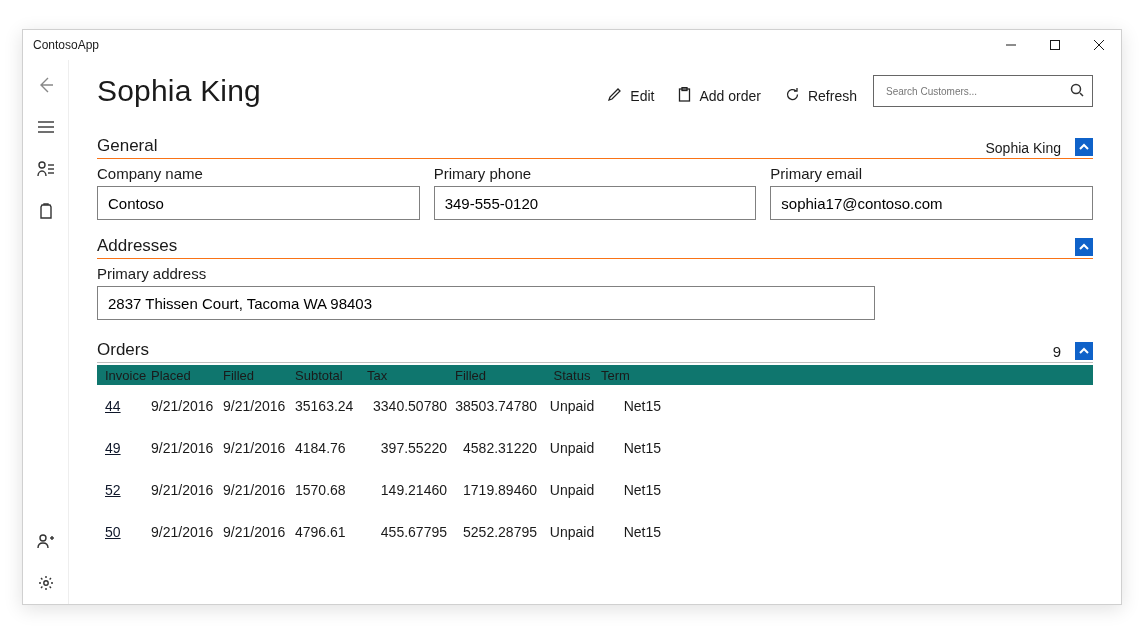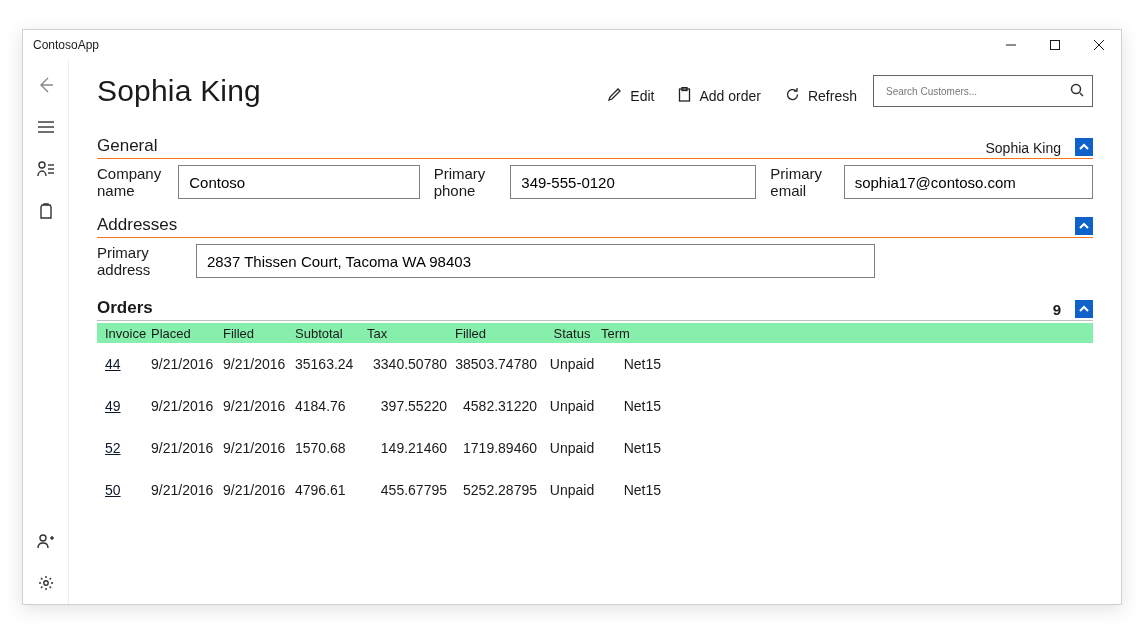--- a/index.html
+++ b/index.html
@@ -105,50 +105,49 @@
   .section-header .sh-title { flex:1; }
   .section-header .sh-extra { font-size:14px; margin-right:14px;}
   .chev {
     width:18px; height:18px; background:#0f62c9;
     display:flex; align-items:center; justify-content:center;
   }
   .chev svg { stroke:#fff; fill:none; stroke-width:2; }
   .fields-row {
     display:flex; gap:14px; margin-top:6px;
   }
-  .field { flex:1; display:flex; flex-direction:row; gap:4px; }
+  .field { flex:1; display:flex; flex-direction:column; gap:4px; }
   .field label { font-size:15px; }
   .textbox {
     height:34px;
     border:1px solid #808080;
     padding:0 10px;
     font-size:15px;
     font-family:inherit;
     outline:none;
     width:100%;
   }
   .addr-field { width:778px; max-width:100%; }
   
   .orders-head-row {
     display:flex; align-items:flex-end;
     border-bottom:1px solid #bfbfbf;
     padding-bottom:2px;
     font-size:17px;
     margin-top:20px;
-    font-weight:bold;
   }
   .orders-head-row .sh-title{flex:1;}
   .orders-head-row .count{ margin-right:14px; font-size:15px;}
   .table {
     margin-top:2px;
     font-size:14px;
   }
   .thead {
     display:flex;
-    background:#86efac;
+    background:#0f766e;
     height:20px;
     align-items:center;
     font-size:13px;
   }
   .trow {
     display:flex;
     align-items:center;
     height:42px;
   }
   .c-inv {width:54px; padding-left:8px;}

